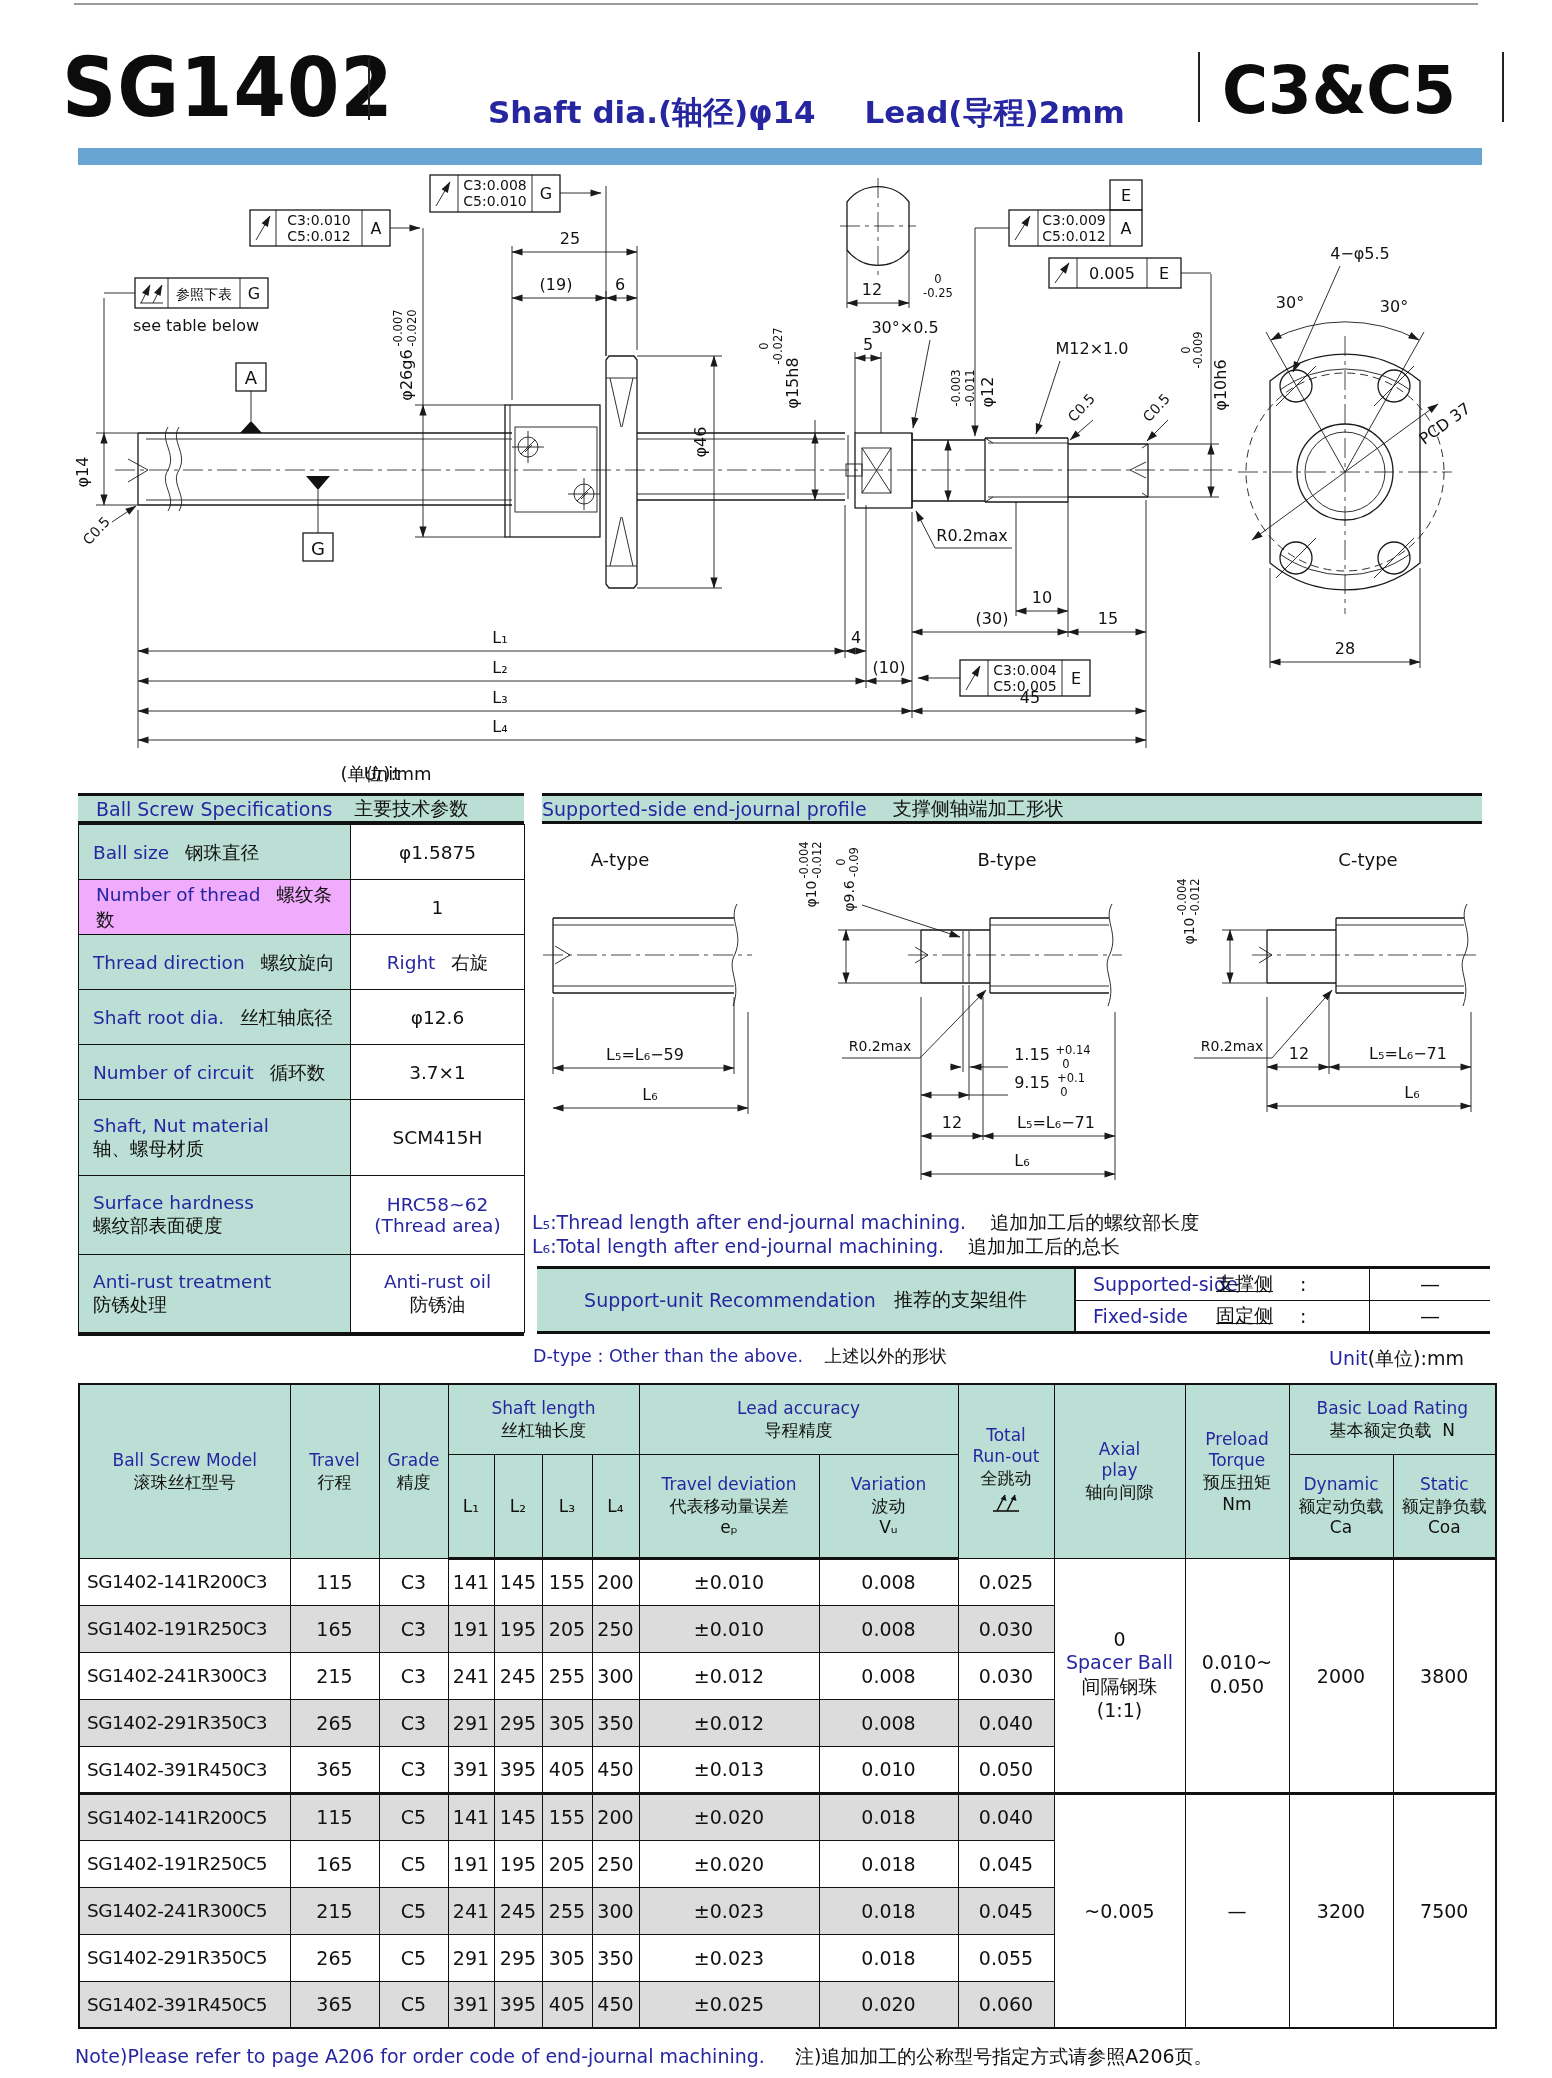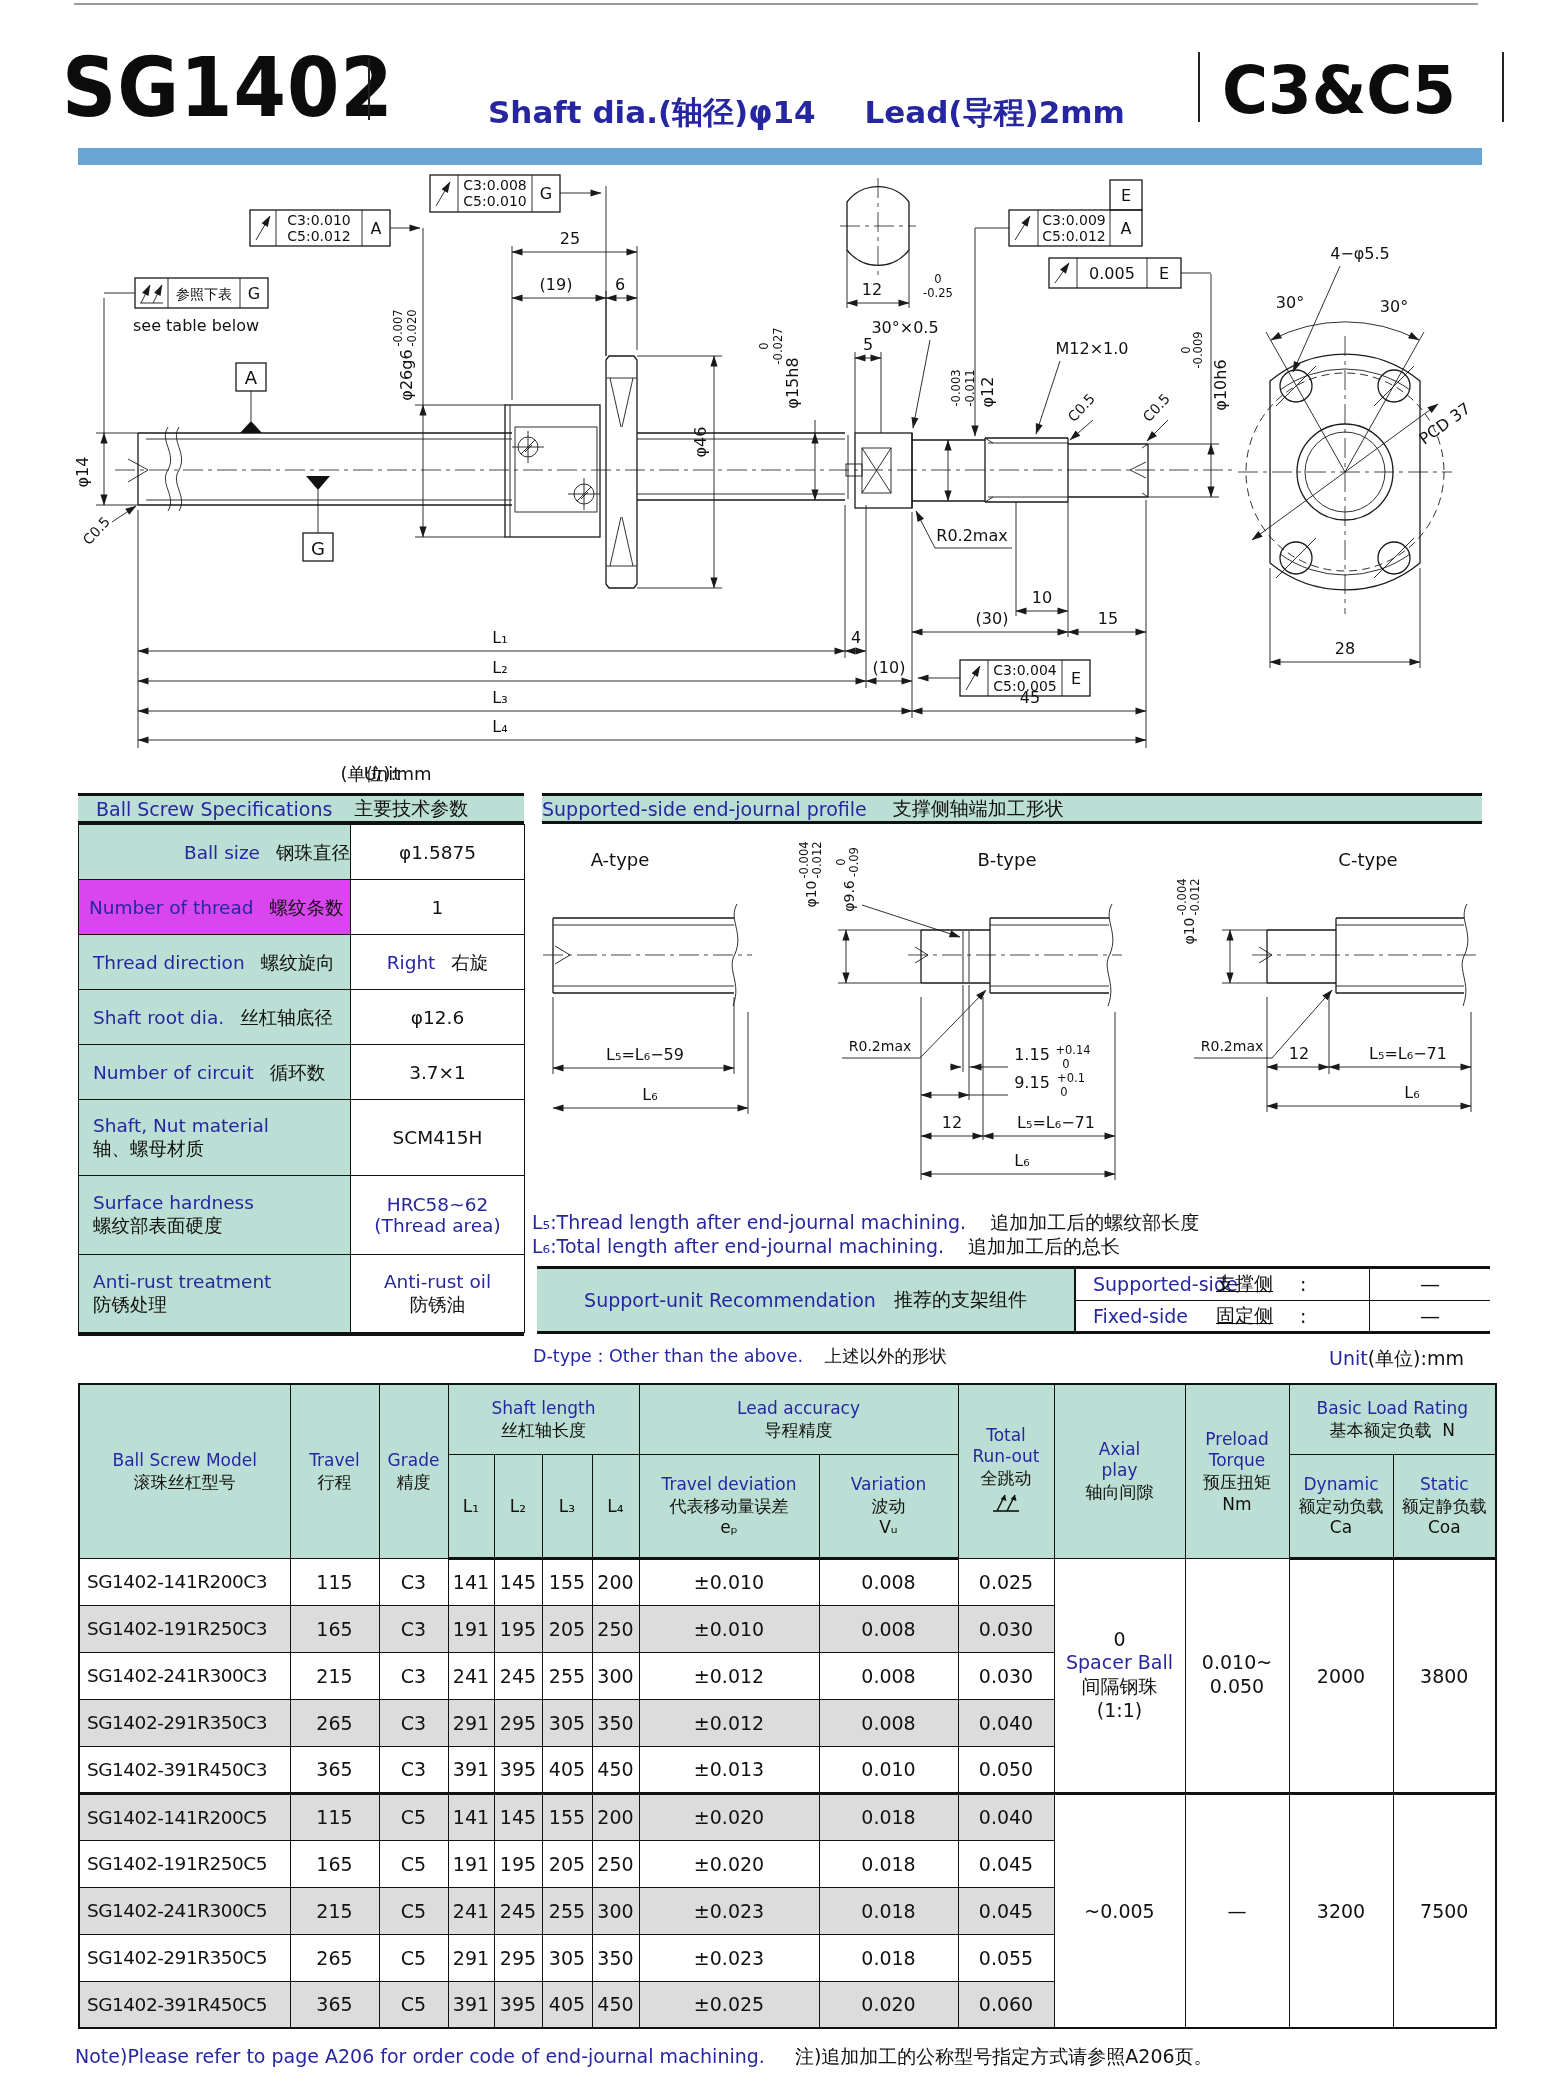--- a/index.html
+++ b/index.html
@@ -28,21 +28,21 @@
   .dsh { stroke:#1a1a1a; stroke-width:0.9; fill:none; stroke-dasharray:8 5; }
   .dim { marker-start:url(#mS); marker-end:url(#mE); }
   .de  { marker-end:url(#mE); }
   .t   { font-size:16px; fill:#111; text-anchor:middle; }
   .t14 { font-size:14px; fill:#111; text-anchor:middle; }
   .t12 { font-size:11.5px; fill:#111; text-anchor:middle; }
   .t18 { font-size:18px; fill:#111; text-anchor:middle; }
   .fill { fill:#111; stroke:none; }
 
   
-  .teal { background:#bcdfd5;text-align:right; }
+  .teal { background:#bcdfd5; }
   .band { position:absolute; border-top:3px solid #111; border-bottom:3px solid #111;
           background:#bcdfd5; display:flex; align-items:center; }
   .band .en { font-size:19px; color:#2626a0; }
   .band .zh { font-size:19px; color:#111; margin-left:26px; }
   .spec-cap { width:446px; height:31px; background:#bcdfd5; border-top:3px solid #111; border-bottom:3px solid #111;
               display:flex; align-items:center; padding-left:18px; }
   .spec-cap .en { font-size:19px; color:#2626a0; }
   .spec-cap .zh { font-size:19px; color:#111; margin-left:22px; }
   .spec-wrap { position:absolute; left:78px; top:793px; width:446px; border-bottom:3px solid #111; }
   .spec2 { width:100%; border-collapse:collapse; table-layout:fixed; }
@@ -343,21 +343,21 @@
       <colgroup>
           <col style="width:272px">
           <col style="width:174px">
         </colgroup>
       <tbody>
           <tr class="spec-sgl" style="height:55px">
             <td class="lab teal" style="background:#bcdfd5;padding-left:14px"><span class="navy">Ball size</span><span class="blk" style="margin-left:16px">钢珠直径</span></td>
             <td style="text-align:center">φ1.5875</td>
           </tr>
       <tr style="height:55px">
-            <td style="background:#d946ef;padding-left:10px"><span class="navy">Number of thread</span><span class="blk" style="margin-left:16px">螺纹条数</span></td>
+            <td style="background:#f0abfc;padding-left:17px"><span class="navy">Number of thread</span><span class="blk" style="margin-left:16px">螺纹条数</span></td>
             <td style="text-align:center">1</td>
           </tr>
       <tr style="height:55px">
             <td style="background:#bcdfd5;padding-left:14px"><span class="navy">Thread direction</span><span class="blk" style="margin-left:16px">螺纹旋向</span></td>
             <td style="text-align:center"><span class="navy">Right</span><span class="blk" style="margin-left:16px">右旋</span></td>
           </tr>
       <tr style="height:55px">
             <td style="background:#bcdfd5;padding-left:14px"><span class="navy">Shaft root dia.</span><span class="blk" style="margin-left:16px">丝杠轴底径</span></td>
             <td style="text-align:center">φ12.6</td>
           </tr>

